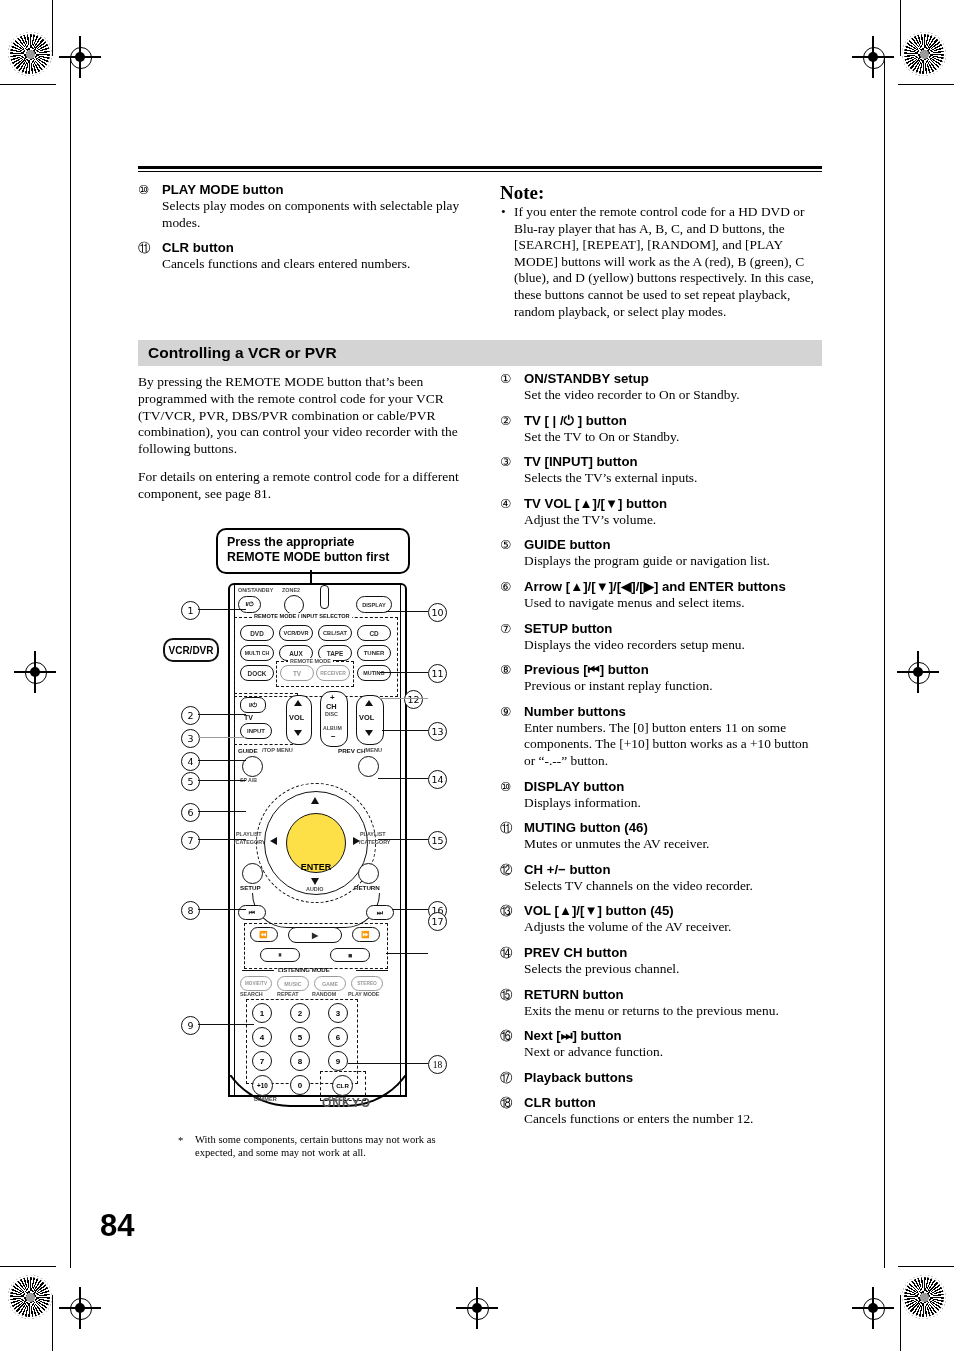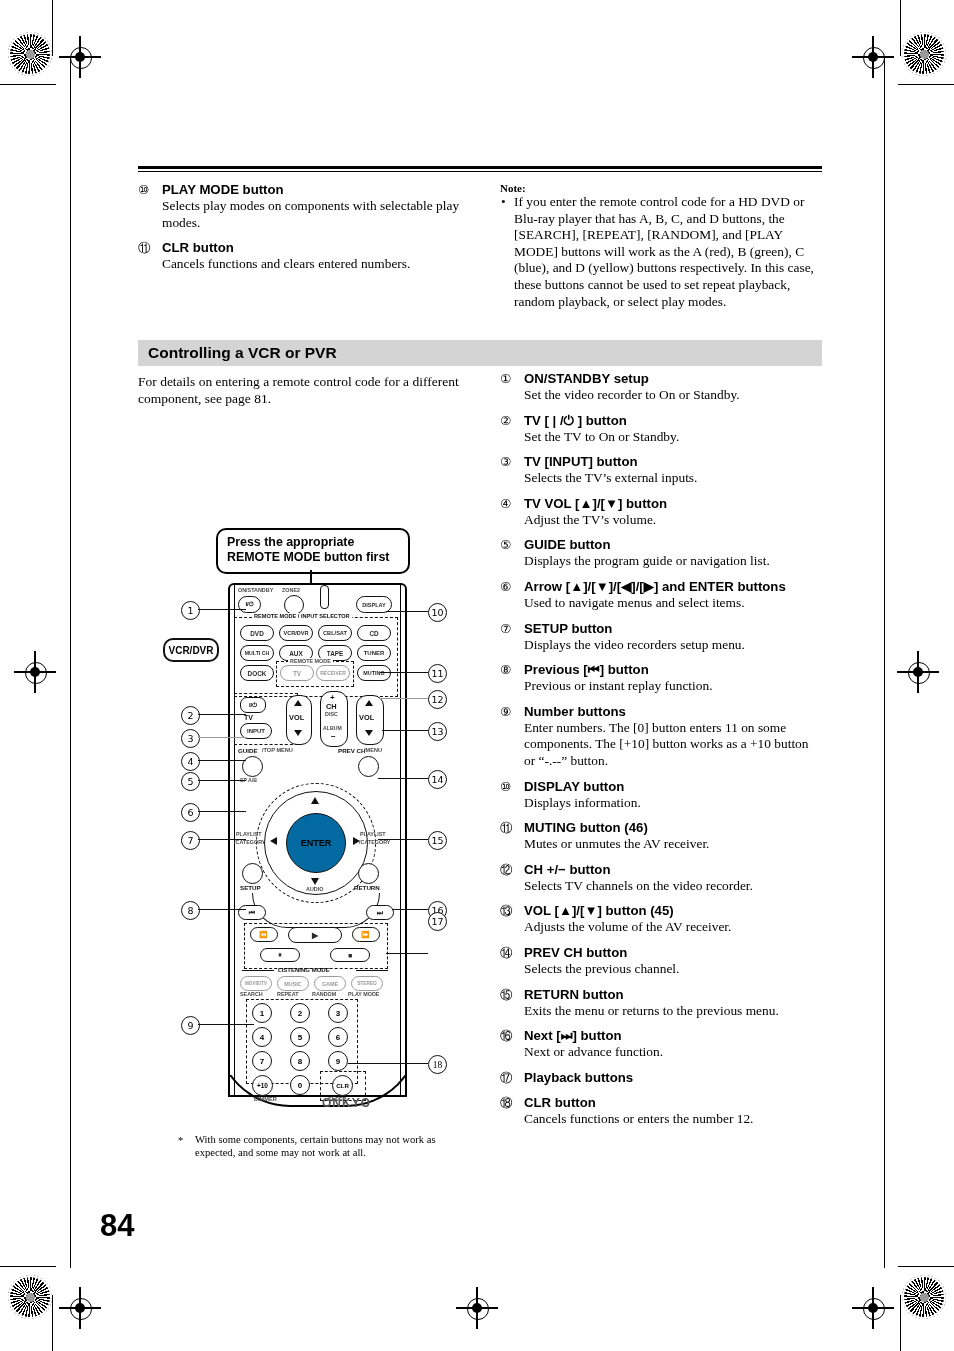--- a/index.html
+++ b/index.html
@@ -37,21 +37,21 @@
   .colR{position:absolute;left:500px;top:182px;width:322px;}
 
   .entry{position:relative;margin-bottom:9px;}
   .entry .num{position:absolute;left:0;top:1px;width:21px;
      font-family:"DejaVu Sans",sans-serif;font-size:12.5px;text-align:left;line-height:14px;}
   .entry .hd{font-family:"Liberation Sans",sans-serif;font-weight:bold;font-size:13.2px;
      margin-left:24px;line-height:16px;}
   .entry .bd{font-family:"Liberation Serif",serif;font-size:13.4px;line-height:16.6px;
      margin-left:24px;}
 
-  .note-h{font-family:"Liberation Serif",serif;font-weight:bold;font-size:11px;}
+  .note-h{font-family:"Liberation Serif",serif;font-weight:bold;font-size:19px;}
   .note-li{position:relative;padding-left:14px;font-size:13.4px;line-height:16.6px;
      text-align:left;}
   .note-li::before{content:"\2022";position:absolute;left:1px;top:0;}
 
   
   .band{position:absolute;left:138px;top:340px;width:684px;height:26px;background:#d4d4d4;}
   .band span{position:absolute;left:10px;top:4px;font-family:"Liberation Sans",sans-serif;
      font-weight:bold;font-size:15.5px;}
 
   .para{font-family:"Liberation Serif",serif;font-size:13.5px;line-height:16.8px;
@@ -89,22 +89,22 @@
      display:flex;align-items:center;justify-content:center;
      font-family:"Liberation Sans",sans-serif;font-weight:bold;}
   .dashbox{position:absolute;border:1.4px dashed #111;}
   .vbar{position:absolute;border:1.6px solid #111;border-radius:11px;background:#fff;}
 
   .navring{position:absolute;left:96px;top:208px;width:118px;height:118px;
      border:1.5px dashed #111;border-radius:50%;}
   .navring2{position:absolute;left:104px;top:216px;width:102px;height:102px;
      border:1.5px solid #111;border-radius:50%;}
   .enter{position:absolute;left:126px;top:238px;width:58px;height:58px;
-     border:1.8px solid #111;border-radius:50%;background:#0369a1;
-     display:flex;align-items:center;justify-content:center;
+     border:1.8px solid #111;border-radius:50%;background:#fde047;
+     display:flex;align-items:flex-end;justify-content:center;
      font-family:"Liberation Sans",sans-serif;font-weight:bold;font-size:9px;}
   .tri{position:absolute;width:0;height:0;}
 
   
   .cal{position:absolute;width:17px;height:17px;border:1.2px solid #111;border-radius:50%;
      font-family:"DejaVu Sans",sans-serif;font-size:9.5px;
      display:flex;align-items:center;justify-content:center;background:#fff;}
   .lead{position:absolute;height:1.2px;background:#111;}
   .lead.g{background:#9a9a9a;}
 
@@ -204,20 +204,21 @@
   <div class="colR">
     <div class="note-h">Note:</div>
     <div class="note-li">If you enter the remote control code for a HD DVD or Blu-ray player that has A, B, C, and D buttons, the [SEARCH], [REPEAT], [RANDOM], and [PLAY MODE] buttons will work as the A (red), B (green), C (blue), and D (yellow) buttons respectively. In this case, these buttons cannot be used to set repeat playback, random playback, or select play modes.</div>
   </div>
 
   <div class="band">
     <span>Controlling a VCR or PVR</span>
   </div>
 
   <div style="position:absolute;left:138px;top:374px;width:330px;">
+    <div class="para">By pressing the REMOTE MODE button that’s been programmed with the remote control code for your VCR (TV/VCR, PVR, DBS/PVR combination or cable/PVR combination), you can control your video recorder with the following buttons.</div>
     <div class="para">For details on entering a remote control code for a different component, see page 81.</div>
   </div>
 
   <div style="position:absolute;left:500px;top:371px;width:322px;">
     <div class="entry">
         <div class="num">①</div>
         <div class="hd">ON/STANDBY setup</div>
         <div class="bd">Set the video recorder to On or Standby.</div>
       </div>
     <div class="entry">
@@ -488,21 +489,21 @@
   <div class="lead" style="left:198px;top:1024px;width:56px;"></div>
 
   <div class="cal" style="left:428px;top:603px;">
       <span>10</span>
     </div>
   <div class="lead" style="left:386px;top:611px;width:42px;"></div>
   <div class="cal" style="left:428px;top:664px;">
       <span>11</span>
     </div>
   <div class="lead" style="left:380px;top:672px;width:48px;"></div>
-  <div class="cal" style="left:428px;top:690px;">
+  <div class="cal" style="left:404px;top:690px;">
       <span>12</span>
     </div>
   <div class="lead g" style="left:380px;top:698px;width:48px;"></div>
   <div class="cal" style="left:428px;top:722px;">
       <span>13</span>
     </div>
   <div class="lead" style="left:382px;top:730px;width:46px;"></div>
   <div class="cal" style="left:428px;top:770px;">
       <span>14</span>
     </div>

